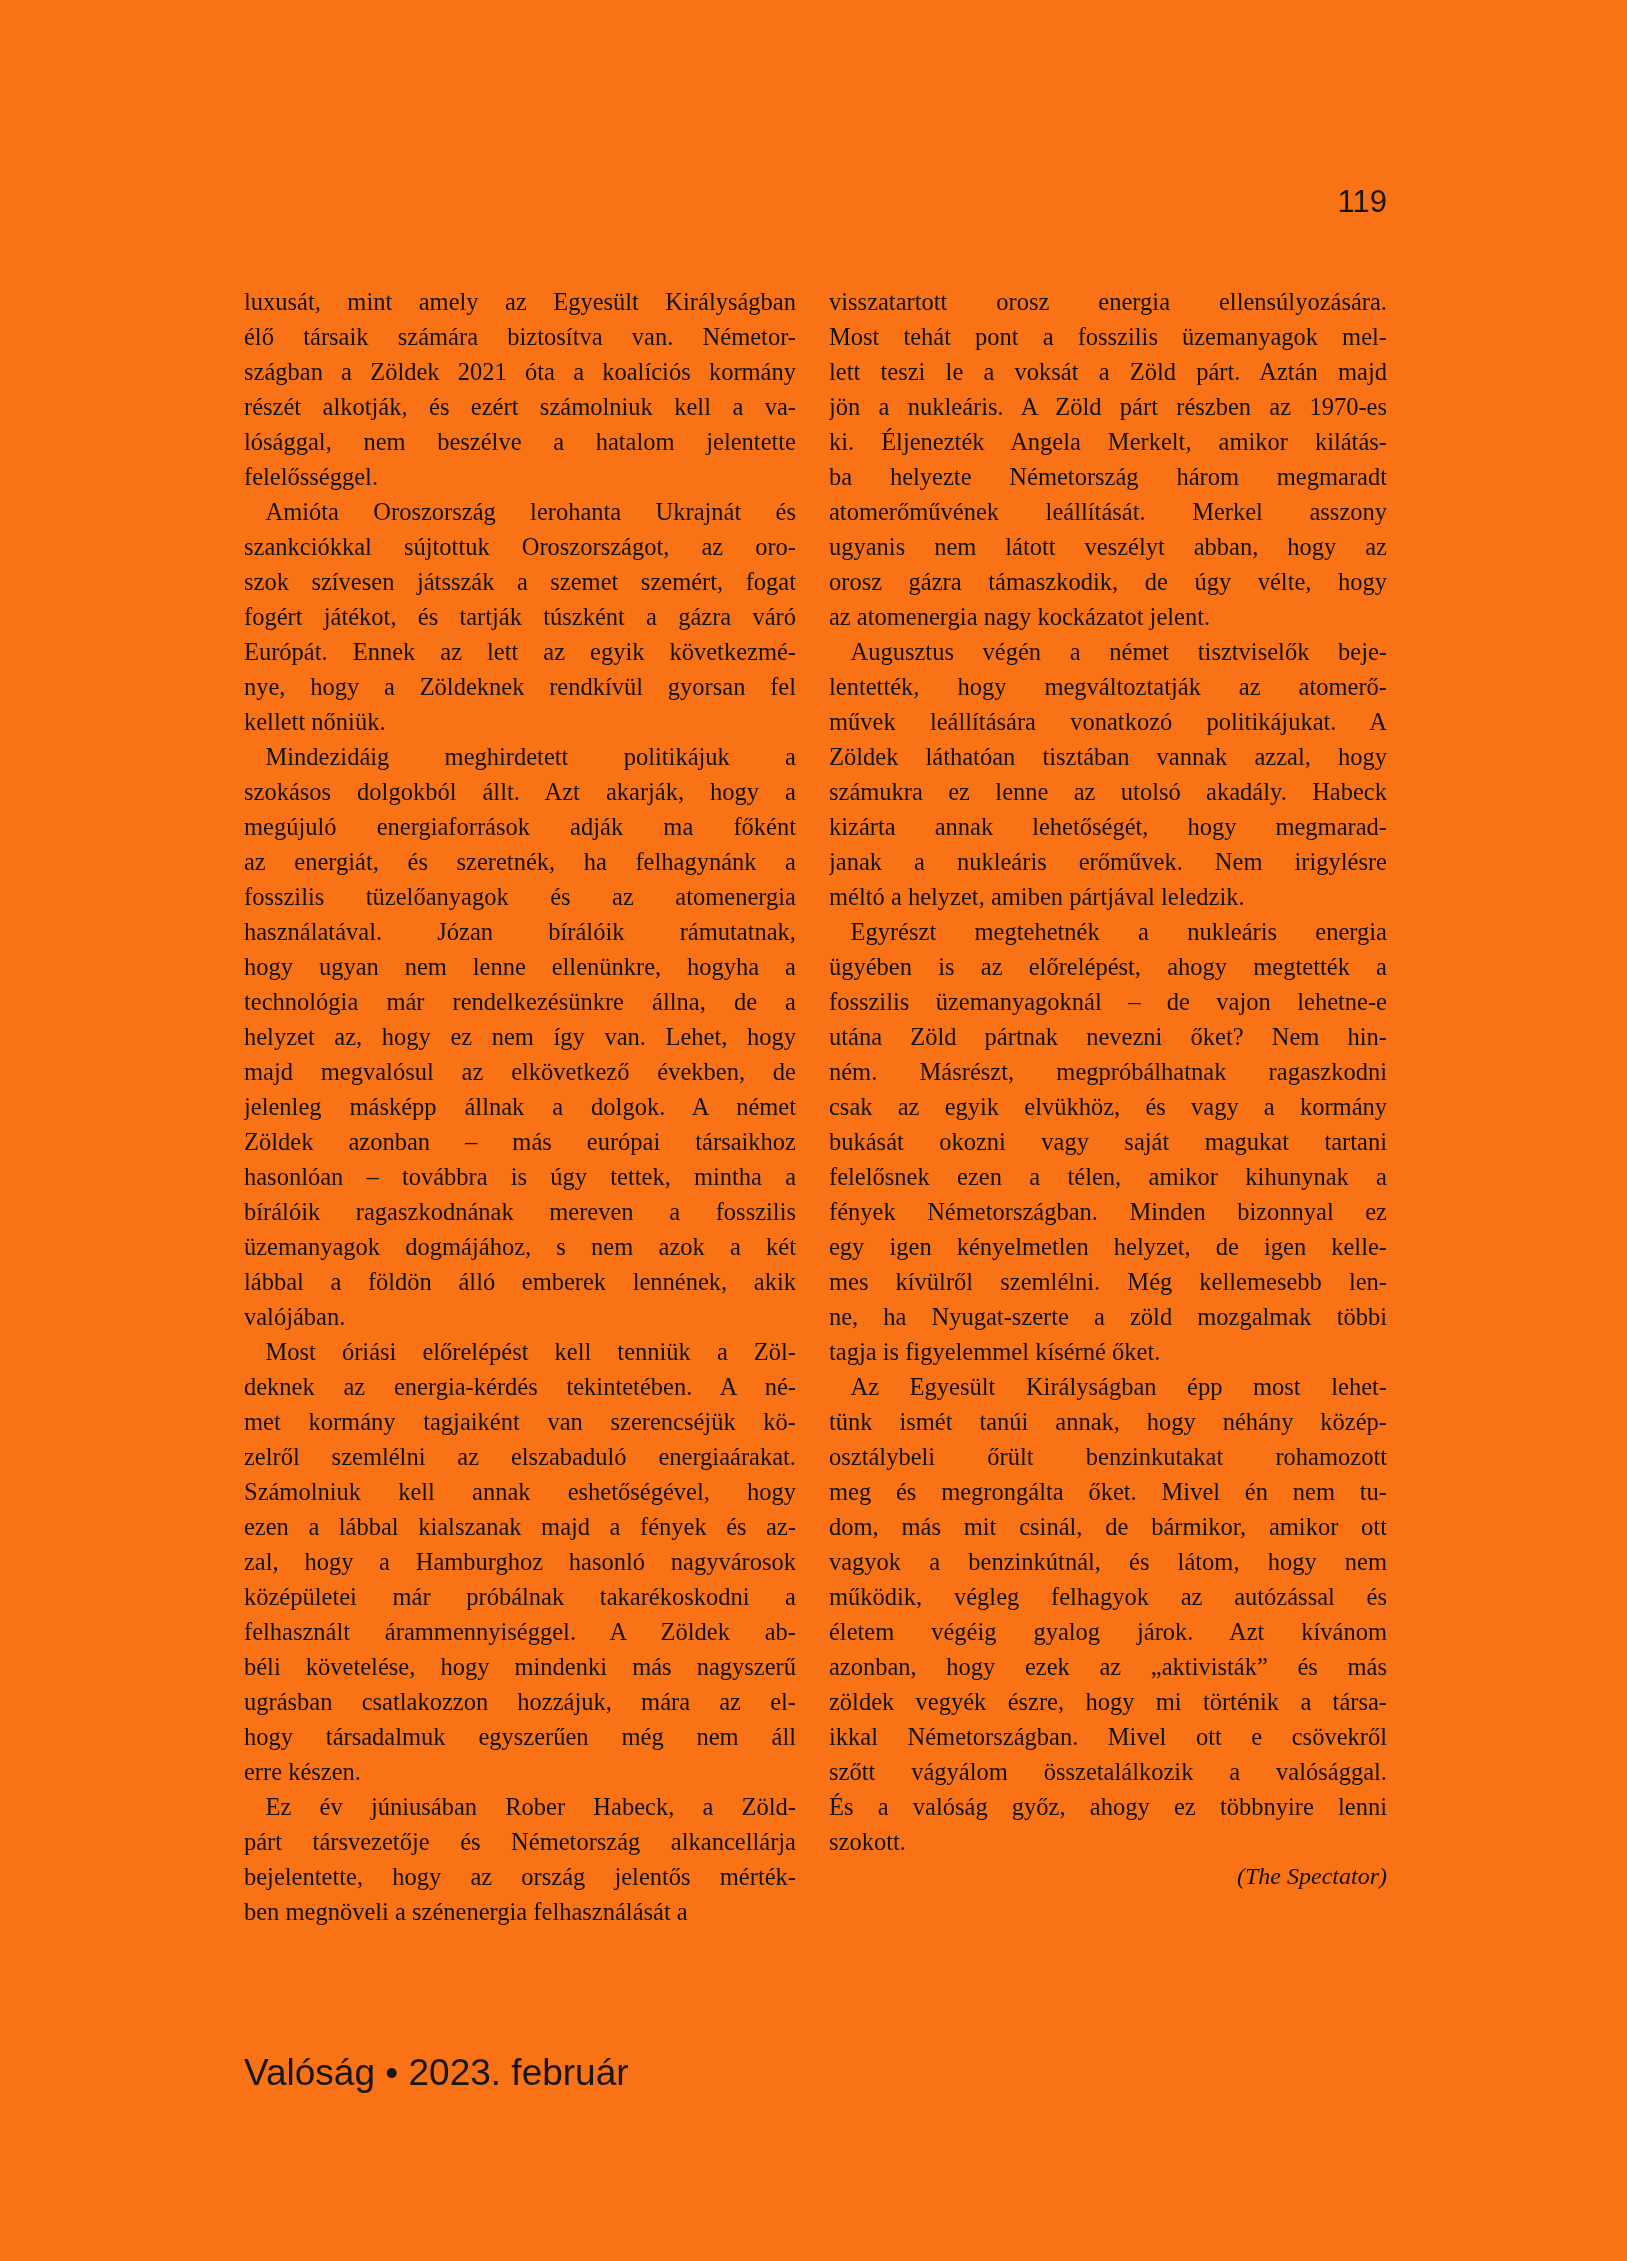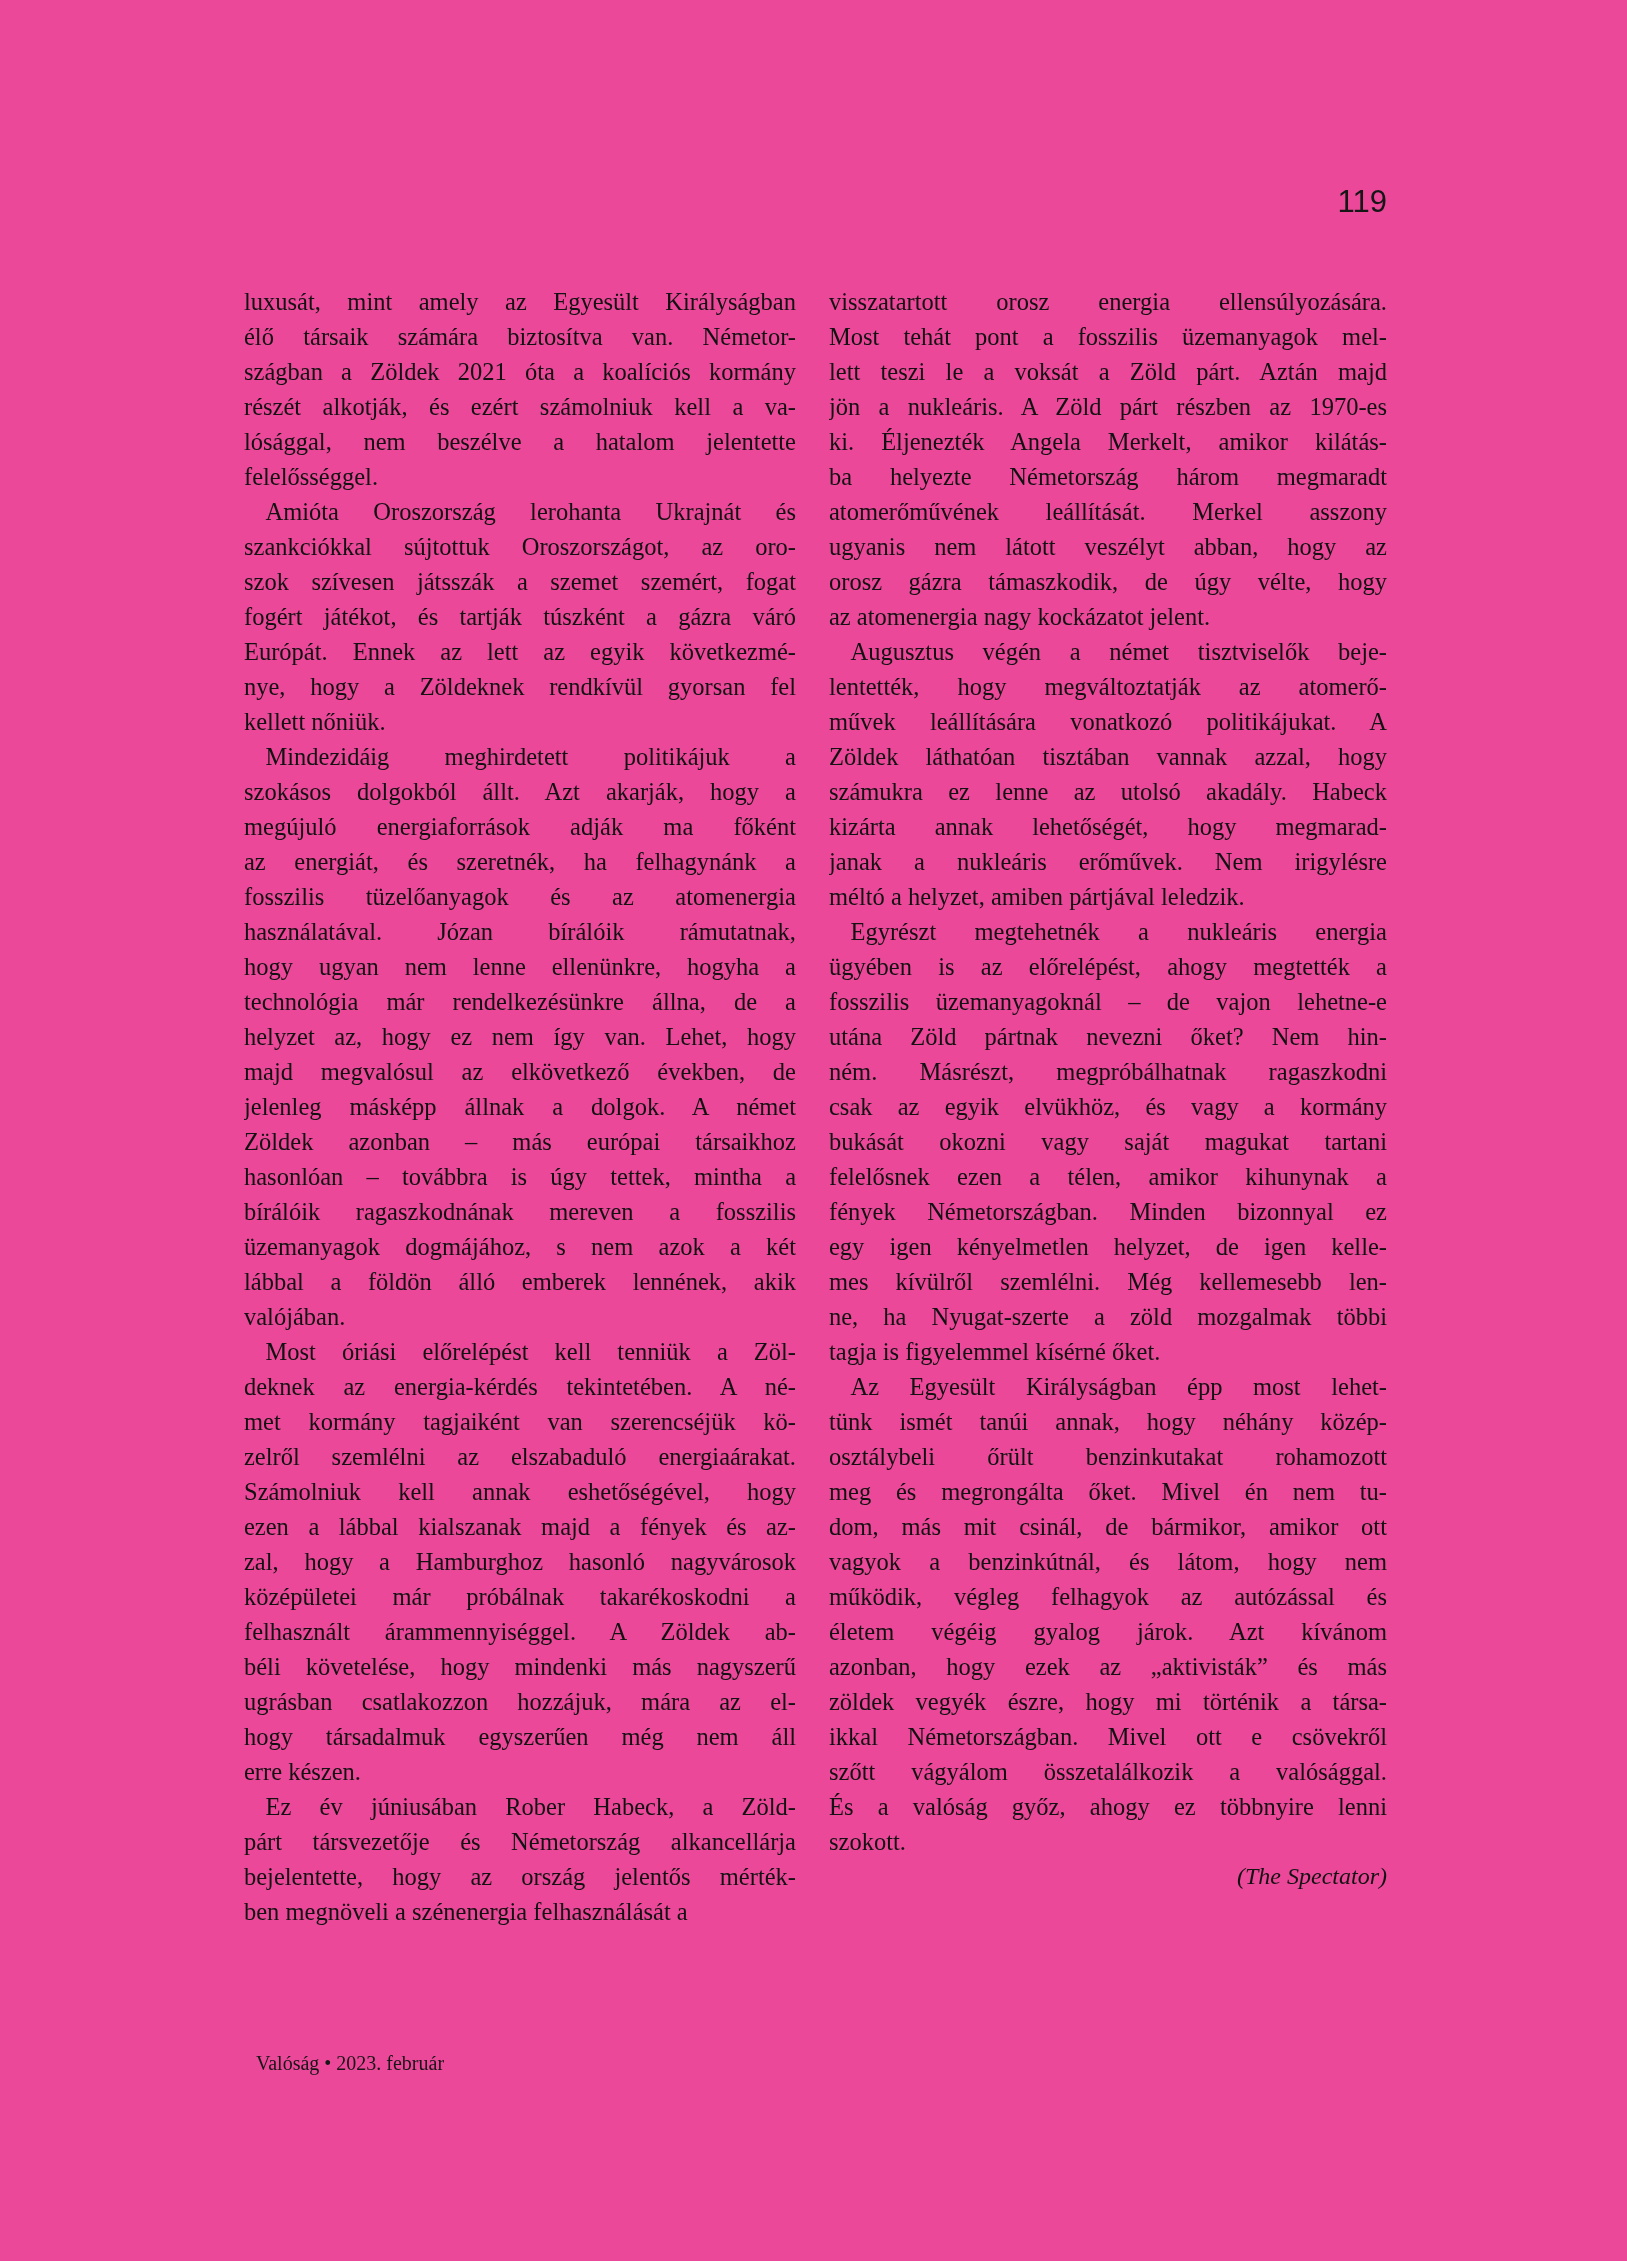--- a/index.html
+++ b/index.html
@@ -4,21 +4,21 @@
 <style>
   html, body {
     margin: 0;
     padding: 0;
     background: #ffffff;
   }
   .page {
     position: relative;
     width: 1628px;
     height: 2261px;
-    background: #ec4899;
+    background: #f97316;
     color: #111111;
     overflow: hidden;
   }
   .page-number {
     position: absolute;
     top: 184px;
     right: 241px;
     width: 153px;
     text-align: right;
     font-family: "Liberation Sans", sans-serif;
@@ -49,24 +49,24 @@
   .attribution {
     height: 35px;
     line-height: 35px;
     text-align: right;
     font-style: italic;
     font-family: "Liberation Serif", serif;
     font-size: 24px;
   }
   .footer {
     position: absolute;
-    left: 256px;
+    left: 244px;
     top: 2052px;
-    font-family: Liberation Serif, serif;
-    font-size: 20px;
+    font-family: Liberation Sans, sans-serif;
+    font-size: 37px;
     color: #161616;
   }
 </style>
 </head>
 <body>
 
 <div class="page">
 
   <div class="page-number">119</div>
 

